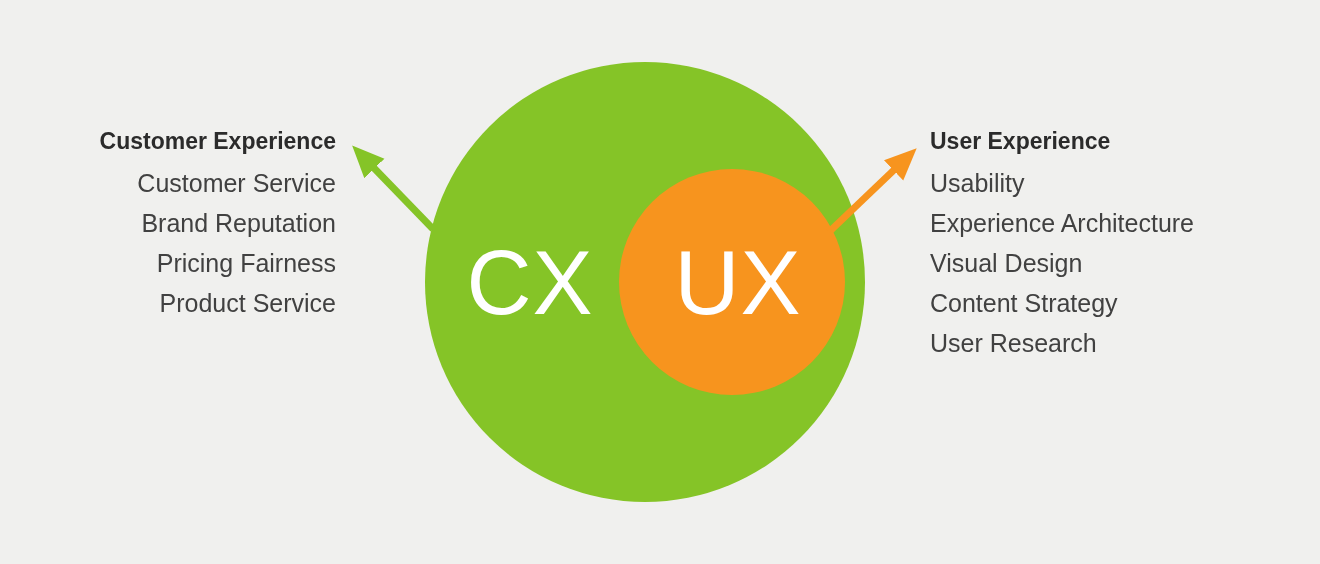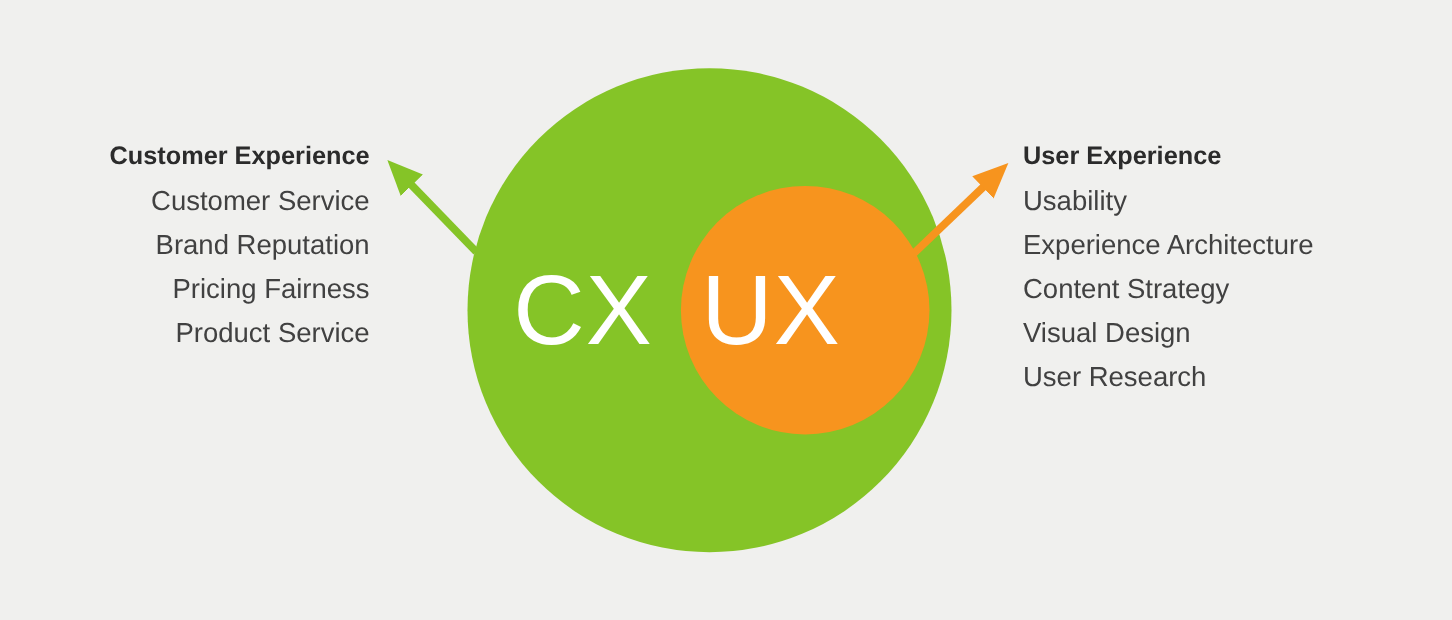--- a/index.html
+++ b/index.html
@@ -37,21 +37,21 @@
     transform: translate(-50%, -50%);
     color: var(--label-text);
     font-size: 90px;
     font-weight: 400;
     letter-spacing: 1px;
     line-height: 1;
     white-space: nowrap;
     user-select: none;
   }
   .circle-label.cx { left: 518px; top: 283px; margin-left: 12px; }
-  .circle-label.ux { left: 701px; top: 283px; text-align: right; }
+  .circle-label.ux { left: 738px; top: 283px; text-align: right; }
 
   .panel { position: absolute; top: 126px; }
   .panel.left  { right: 984px; text-align: right; }
   .panel.right { left: 930px;  text-align: left;  }
 
   .panel-header {
     font-size: 23px;
     font-weight: bold;
     color: var(--header-text);
     line-height: 30px;
@@ -98,18 +98,18 @@
     <div class="panel-item">Customer Service</div>
     <div class="panel-item">Brand Reputation</div>
     <div class="panel-item">Pricing Fairness</div>
     <div class="panel-item">Product Service</div>
   </div>
 
   <div class="panel right">
     <div class="panel-header">User Experience</div>
     <div class="panel-item">Usability</div>
     <div class="panel-item">Experience Architecture</div>
+    <div class="panel-item">Visual Design</div>
     <div class="panel-item">Content Strategy</div>
-    <div class="panel-item">Visual Design</div>
     <div class="panel-item">User Research</div>
   </div>
 
 </div>
 
 </body></html>

